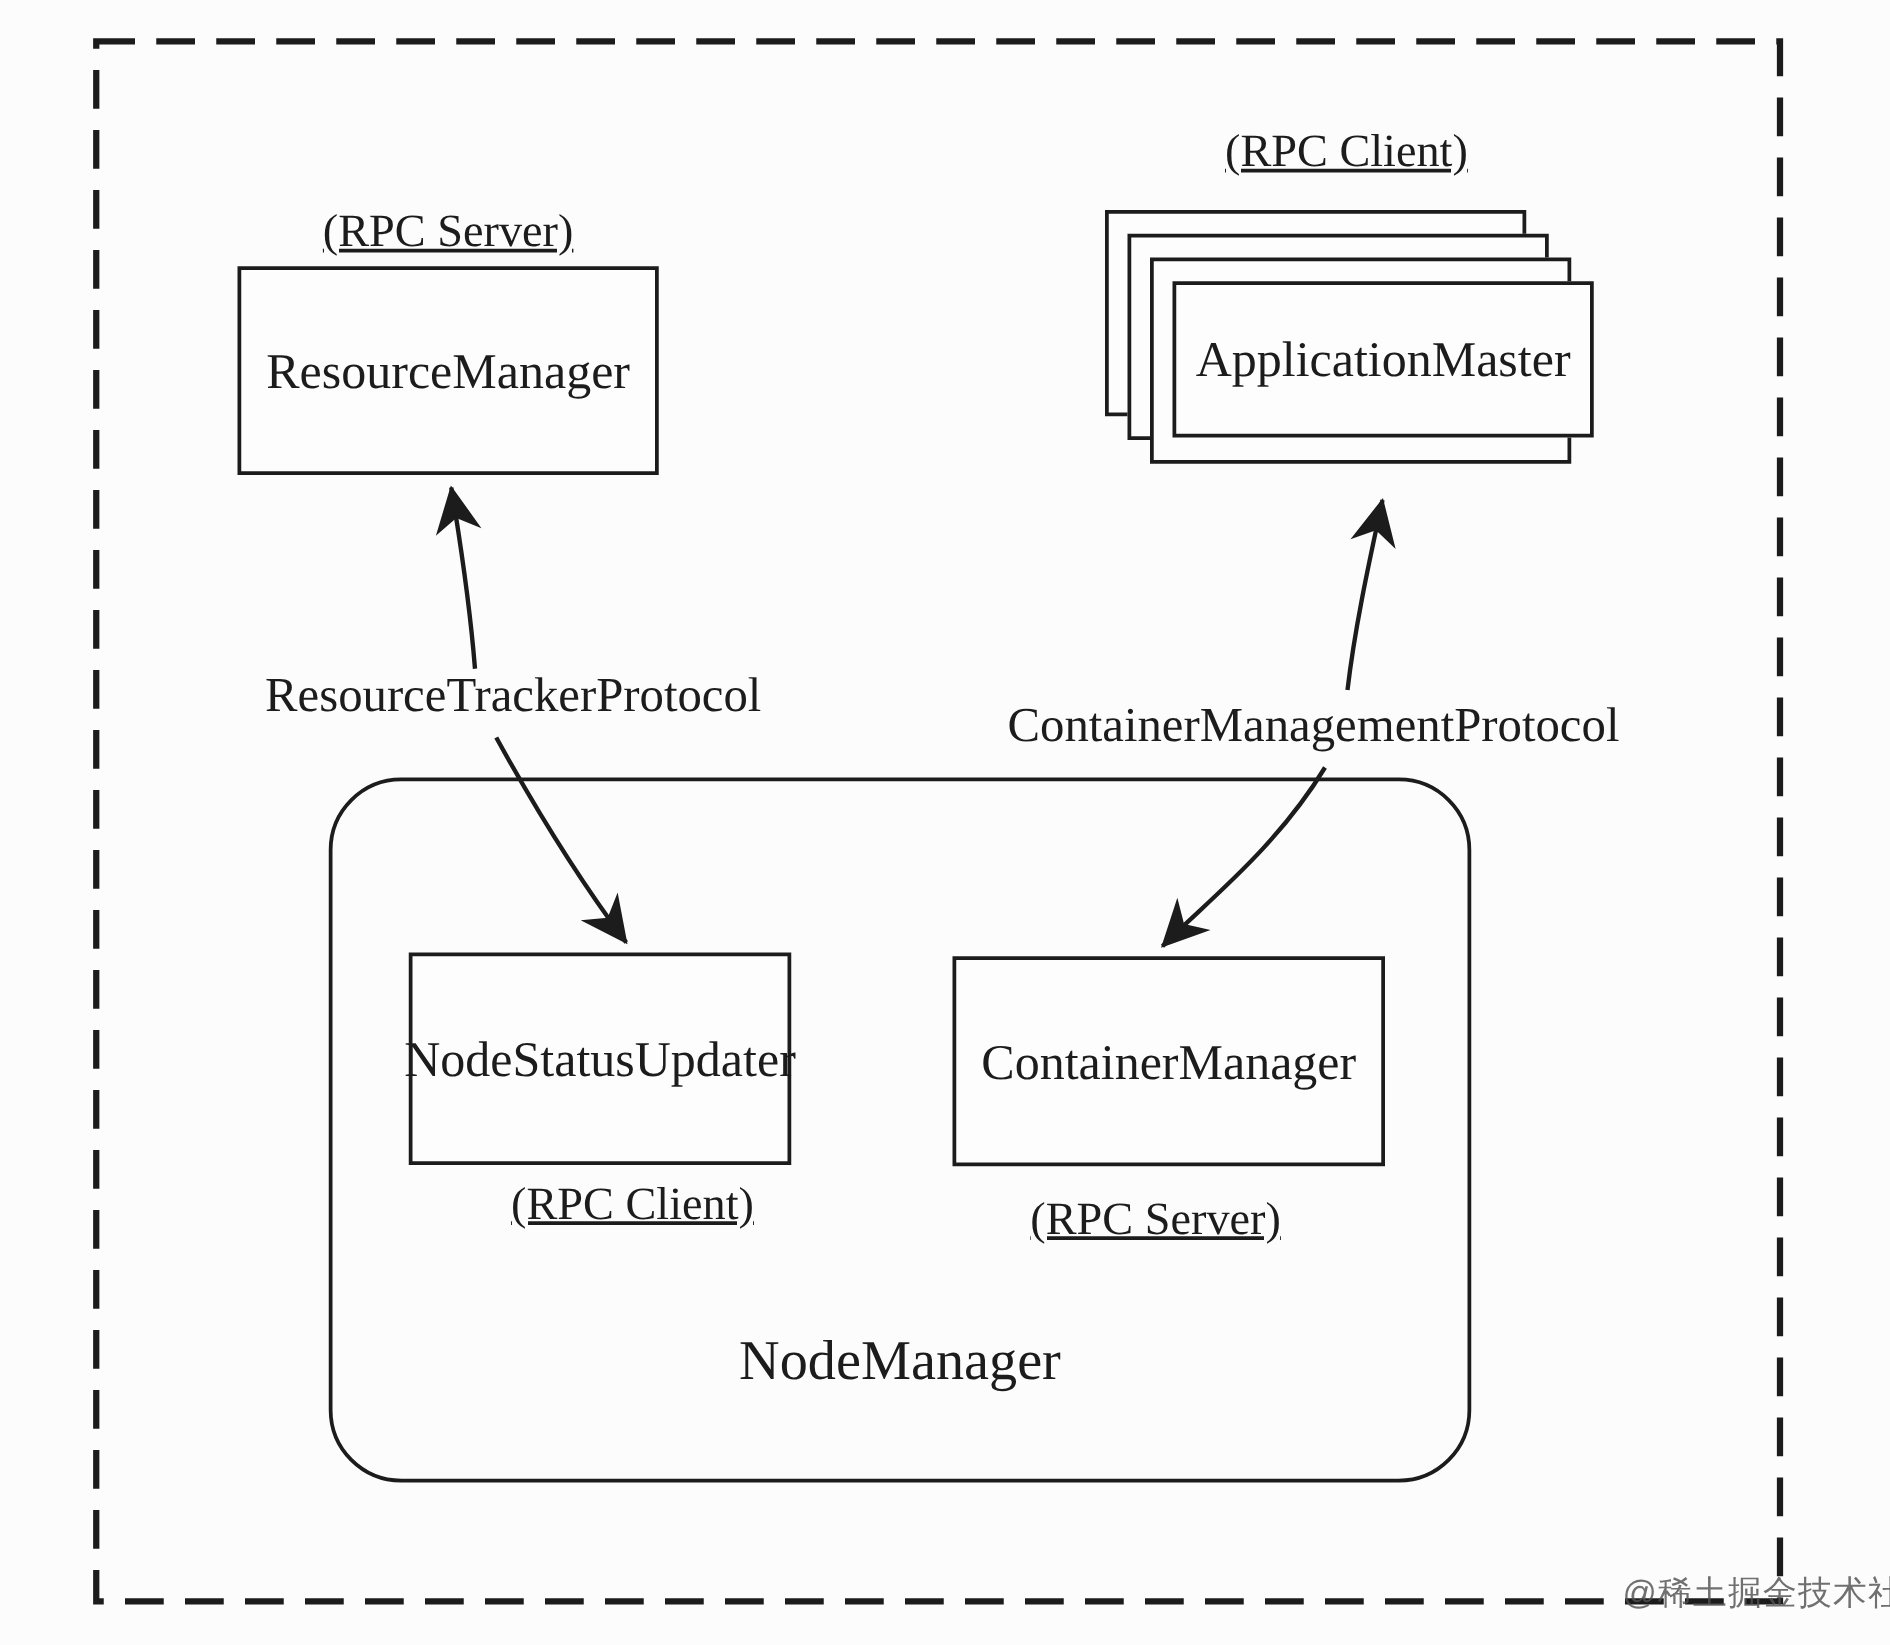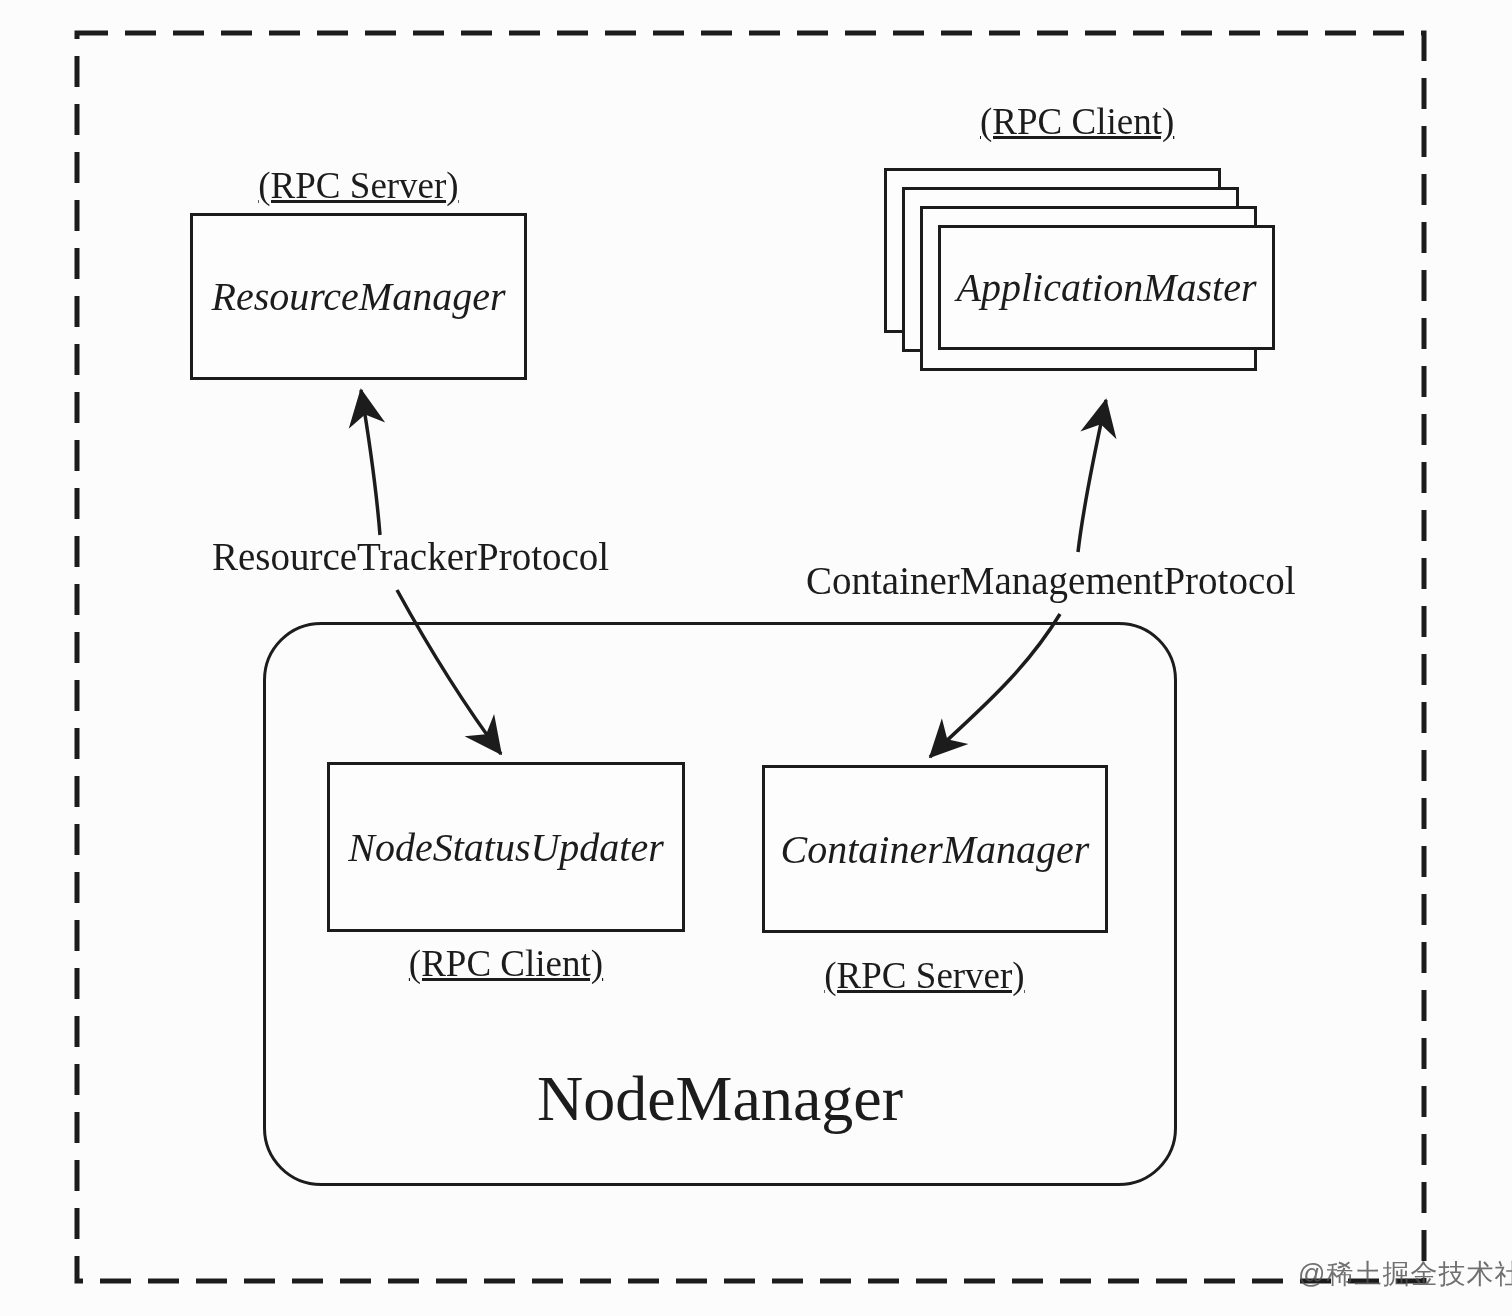--- a/index.html
+++ b/index.html
@@ -13,21 +13,20 @@
     color:#1c1c1c;
   }
   .node-box{
     position:absolute;
     background:#fdfdfd;
     border:3px solid #1c1c1c;
     display:flex;align-items:center;justify-content:center;
     font-size:40px;
     white-space:nowrap;
     box-sizing:border-box;
-    font-style:italic;
   }
   .stack-box{
     position:absolute;
     background:#fdfdfd;
     border:3px solid #1c1c1c;
     box-sizing:border-box;
   }
   .annotation{
     position:absolute;
     font-size:37px;
@@ -44,21 +43,21 @@
     left:263px;top:622px;width:914px;height:564px;
     border:3px solid #1c1c1c;
     border-radius:58px;
     box-sizing:border-box;
     background:transparent;
   }
   .nm-title{
     position:absolute;
     left:263px;top:1062px;width:914px;
     text-align:center;
-    font-size:64px;
+    font-size:45px;
     white-space:nowrap;
   }
   .watermark{
     position:absolute;
     left:1298px;top:1256px;
     font-size:27px;
     font-family:"Liberation Sans","DejaVu Sans",sans-serif;
     color:rgba(80,80,80,0.82);
     letter-spacing:1px;
     white-space:nowrap;
@@ -103,21 +102,21 @@
   <div class="stack-box" style="left:884px;top:168px;width:337px;height:165px;"></div>
   <div class="stack-box" style="left:902px;top:187px;width:337px;height:165px;"></div>
   <div class="stack-box" style="left:920px;top:206px;width:337px;height:165px;"></div>
   <div class="node-box" style="left:938px;top:225px;width:337px;height:125px;">
     <span>ApplicationMaster</span>
   </div>
 
   <div class="protocol-label" style="left:212px;top:534px;">ResourceTrackerProtocol</div>
   <div class="protocol-label" style="left:806px;top:558px;text-align:center;">ContainerManagementProtocol</div>
 
-  <div class="node-box" style="left:327px;top:762px;width:358px;height:170px;">
+  <div class="node-box" style="left:327px;top:762px;width:306px;height:170px;">
     <span>NodeStatusUpdater</span>
   </div>
   <div class="annotation" style="left:327px;top:942px;width:358px;text-align:center;">(RPC Client)</div>
 
   <div class="node-box" style="left:762px;top:765px;width:346px;height:168px;">
     <span>ContainerManager</span>
   </div>
   <div class="annotation" style="left:762px;top:954px;width:325px;text-align:center;">(RPC Server)</div>
 
   <div class="watermark">@稀土掘金技术社区</div>

